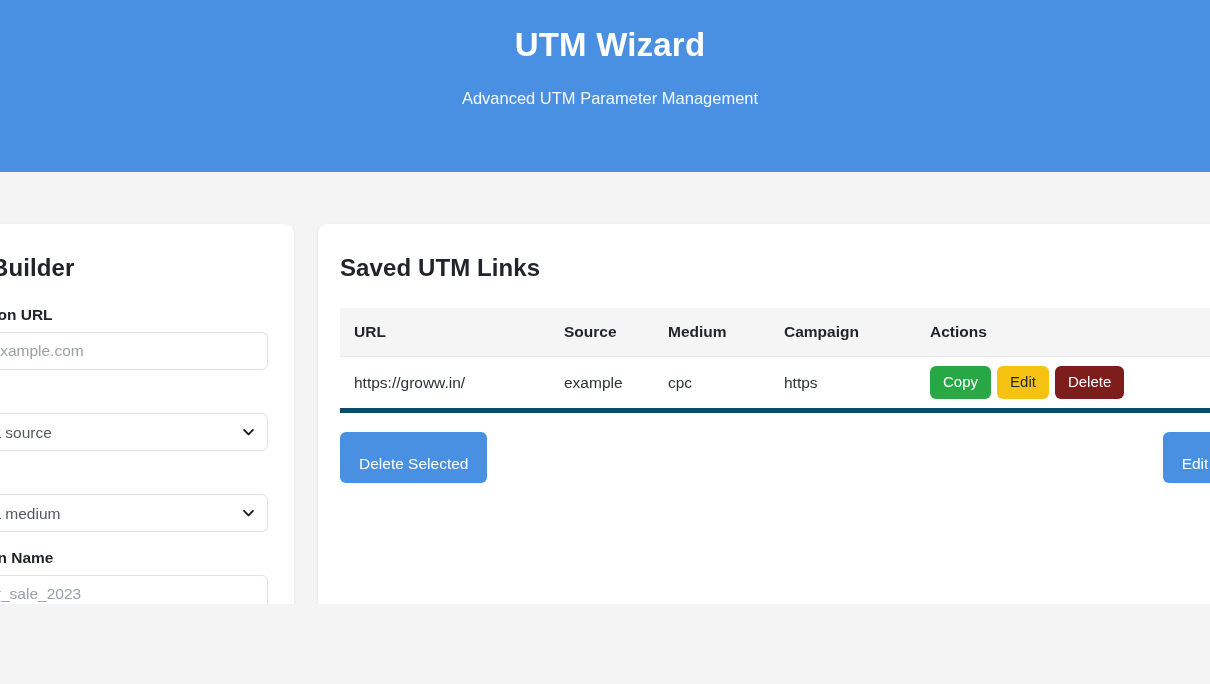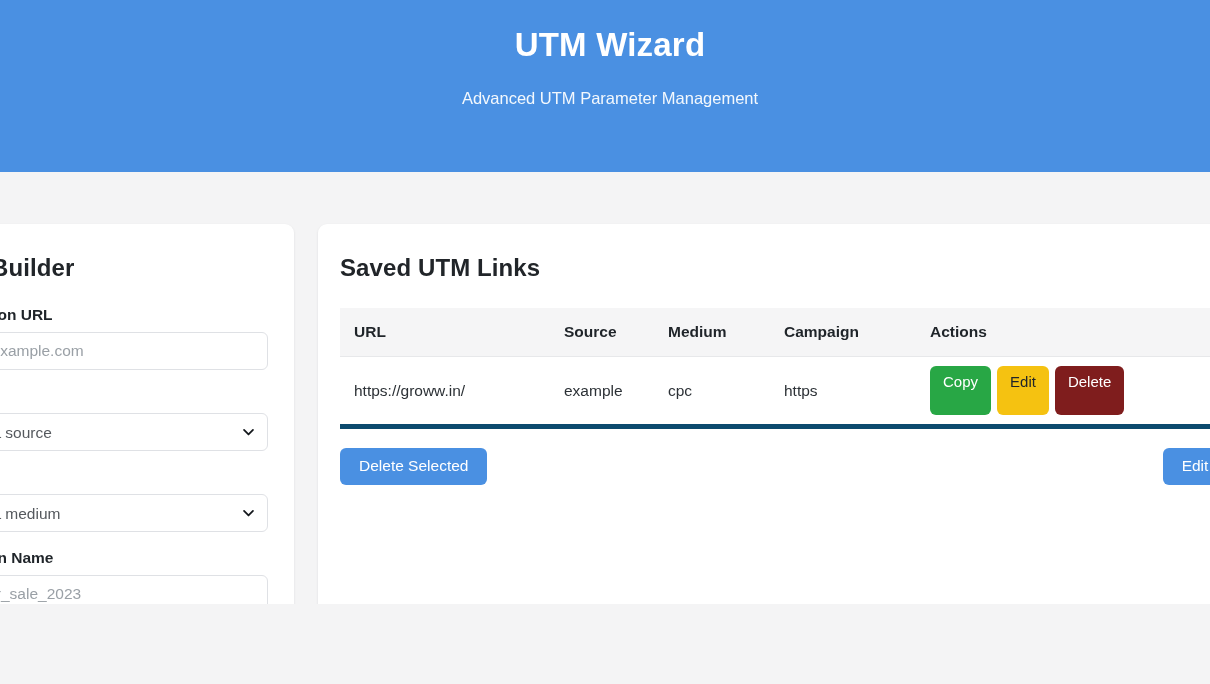--- a/index.html
+++ b/index.html
@@ -170,42 +170,42 @@
   .col-actions  { width: auto; }
 
   .actions-cell { padding-top: 9px !important; padding-bottom: 9px !important; }
   .action-group { display: flex; gap: 6px; align-items: center; }
 
   .btn {
     display: inline-block;
     font-family: inherit;
     font-size: 15px;
     line-height: 1.2;
-    padding: 7px 13px 24px 13px;
+    padding: 7px 13px 8px 13px;
     border: none;
     border-radius: 6px;
     cursor: pointer;
     white-space: nowrap;
   }
   .btn-copy   { background: #28a745; color: #ffffff; }
   .btn-edit   { background: #f5c211; color: #1f2429; }
   .btn-delete { background: #7f1d1d; color: #ffffff; }
 
   
   .bulk-bar {
     display: flex;
     justify-content: space-between;
     align-items: center;
     margin-top: 19px;
     width: 100%;
   }
   .btn-bulk {
     font-family: inherit;
     font-size: 15.5px;
-    padding: 9px 19px 10px 19px;
+    padding: 23px 19px 10px 19px;
     background: #4a90e2;
     color: #ffffff;
     border: none;
     border-radius: 6px;
     cursor: pointer;
     white-space: nowrap;
   }
 </style>
 </head>
 <body>

